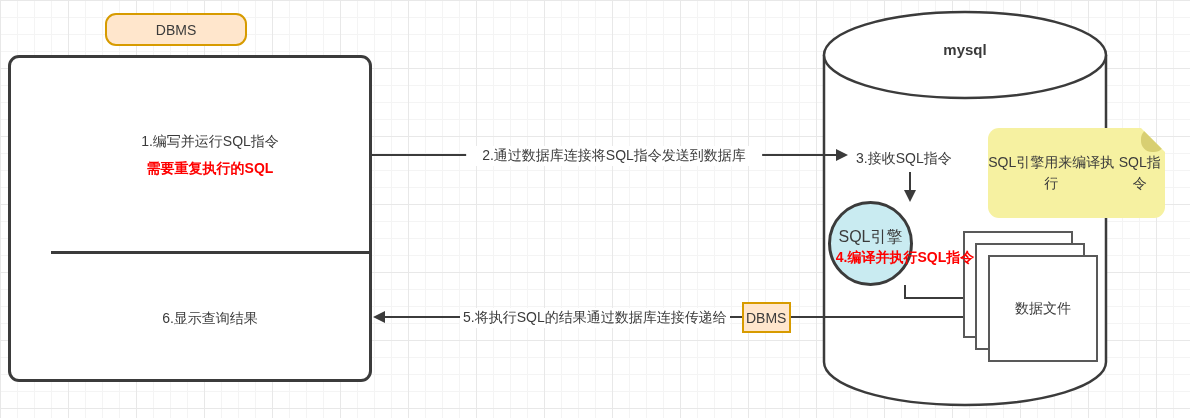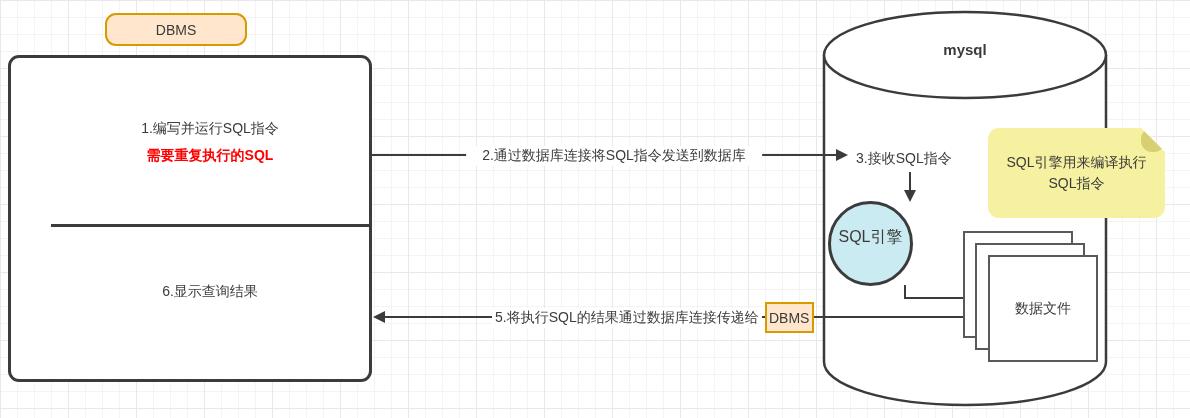--- a/index.html
+++ b/index.html
@@ -29,21 +29,21 @@
     display:flex; align-items:center; justify-content:center;
     font-size:14px; z-index:2;
   }
 
   
   .client-box {
     left:8px; top:55px; width:364px; height:327px;
     border:3px solid #3b3b3b; background:#ffffff; z-index:1;
   }
   .client-box .sec1 {
-    height:169px; border-bottom:3px solid #3b3b3b;
+    height:196px; border-bottom:3px solid #3b3b3b;
     display:flex; flex-direction:column; align-items:center; justify-content:center; gap:7px;margin-left:40px;
   }
   .client-box .sec2 {
     height:127px; display:flex; align-items:center; justify-content:center;padding-left:40px;
   }
   .red-text { color:#fe0000; font-weight:bold; }
 
   
   .ah { position:absolute; width:0; height:0; z-index:1; }
   .ah-right { border-top:6px solid transparent; border-bottom:6px solid transparent; border-left:12px solid #3b3b3b; }
@@ -73,40 +73,40 @@
   .step4 {
     left:905px; top:258px; transform:translate(-50%,-50%);
     font-size:14px; z-index:4; white-space:nowrap;
   }
 
   
   .note {
     left:988px; top:128px; width:177px; height:90px;
     background:#f6f1a1; z-index:2;
     clip-path:polygon(0 0, 153px 0, 100% 24px, 100% 100%, 0 100%);
-    display:flex; flex-direction:column; align-items:center; justify-content:center;
-    font-size:14px; line-height:21px; text-align:left;
+    display:flex; flex-direction:row; align-items:center; justify-content:center;
+    font-size:14px; line-height:21px; text-align:center;
   }
   .note-fold {
     left:1141px; top:128px; width:24px; height:24px;
     background:#d8cf72; z-index:3;
     clip-path:polygon(0 0, 100% 100%, 0 100%);
   }
 
   
   .file {
     position:absolute; width:110px; height:107px;
     background:#ffffff; border:2px solid #595959; z-index:1;
   }
   .file-front { display:flex; align-items:center; justify-content:center; font-size:14px; }
 
   
   .step5-row {
     left:460px; top:301px; height:33px;
-    display:flex; align-items:center; gap:3px; z-index:3;margin-left:32px;
+    display:flex; align-items:center; gap:12px; z-index:3;
   }
   .step5-row .lbl { background:#ffffff; padding:1px 3px; font-size:14px; white-space:nowrap; }
   .dbms-small {
     width:49px; height:31px; background:#ffe6cc; border:2px solid #d79b00;
     display:flex; align-items:center; justify-content:center; font-size:14px;
   }
 </style>
 </head>
 <body>
 
@@ -137,20 +137,21 @@
   <div class="abs mysql-title">mysql</div>
 
   <div class="abs txt" style="left:856px; top:148px; z-index:2;">3.接收SQL指令</div>
 
   <div class="line" style="left:909px; top:172px; width:2px; height:20px;"></div>
   <div class="ah ah-down" style="left:904px; top:190px;"></div>
 
   <div class="abs engine-circle">
     <span>SQL引擎</span>
   </div>
+  <div class="abs step4 red-text">4.编译并执行SQL指令</div>
 
   <div class="line" style="left:904px; top:285px; width:2px; height:14px;"></div>
   <div class="line" style="left:904px; top:297px; width:68px; height:2px;"></div>
   <div class="ah ah-right" style="left:970px; top:292px;"></div>
 
   <div class="line" style="left:383px; top:316px; width:592px; height:2px;"></div>
   <div class="ah ah-left" style="left:373px; top:311px;"></div>
   <div class="abs step5-row">
     <span class="lbl">5.将执行SQL的结果通过数据库连接传递给</span>
     <span class="dbms-small">

